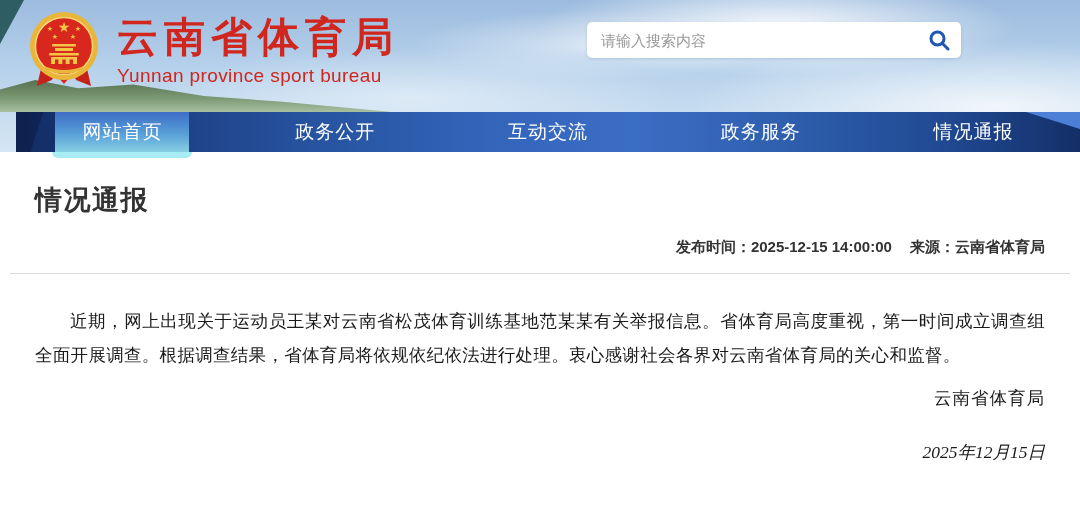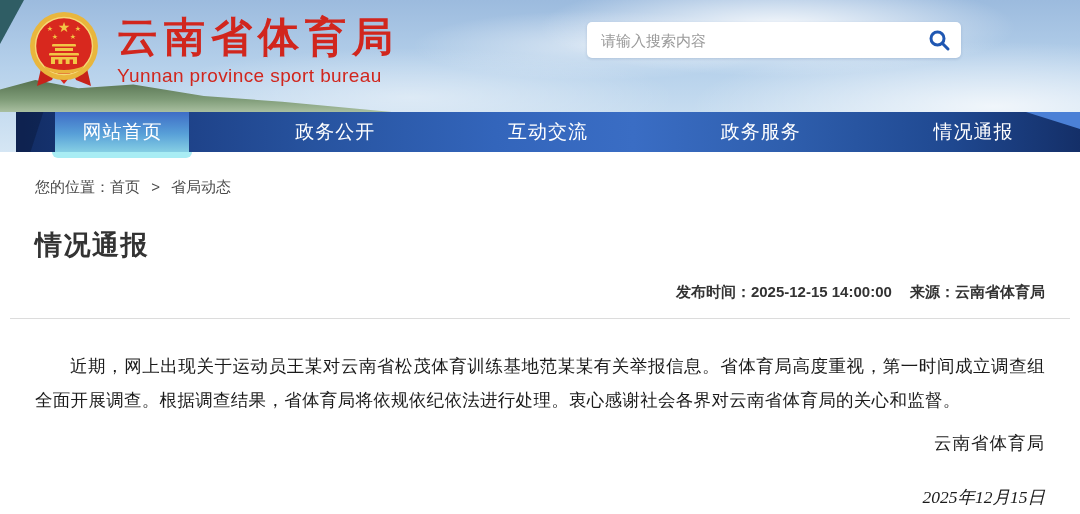--- a/index.html
+++ b/index.html
@@ -164,25 +164,20 @@
       <div class="nav-item">
         <span>政务服务</span>
       </div>
       <div class="nav-item">
         <span>情况通报</span>
       </div>
     </nav>
   </header>
 
   <main class="content">
-    <div class="breadcrumb">
-      <span>您的位置：</span><a>首页</a>
-      <span class="sep">&gt;</span>
-      <a>省局动态</a>
-    </div>
 
     <h1 class="article-title">情况通报</h1>
 
     <div class="article-meta">
       <span>发布时间：</span><span>2025-12-15 14:00:00</span>
       <span class="src-label">来源：</span><span>云南省体育局</span>
     </div>
 
     <hr class="meta-rule">
 

